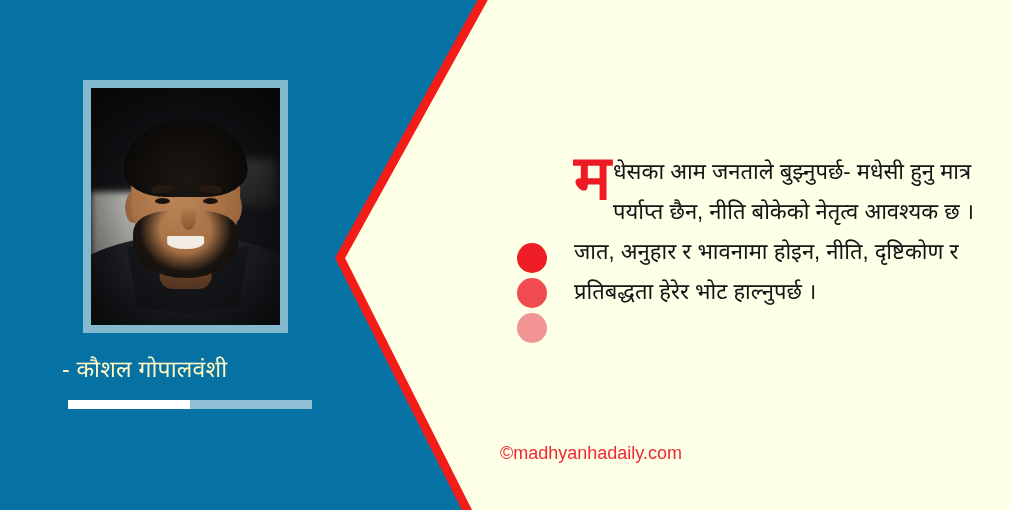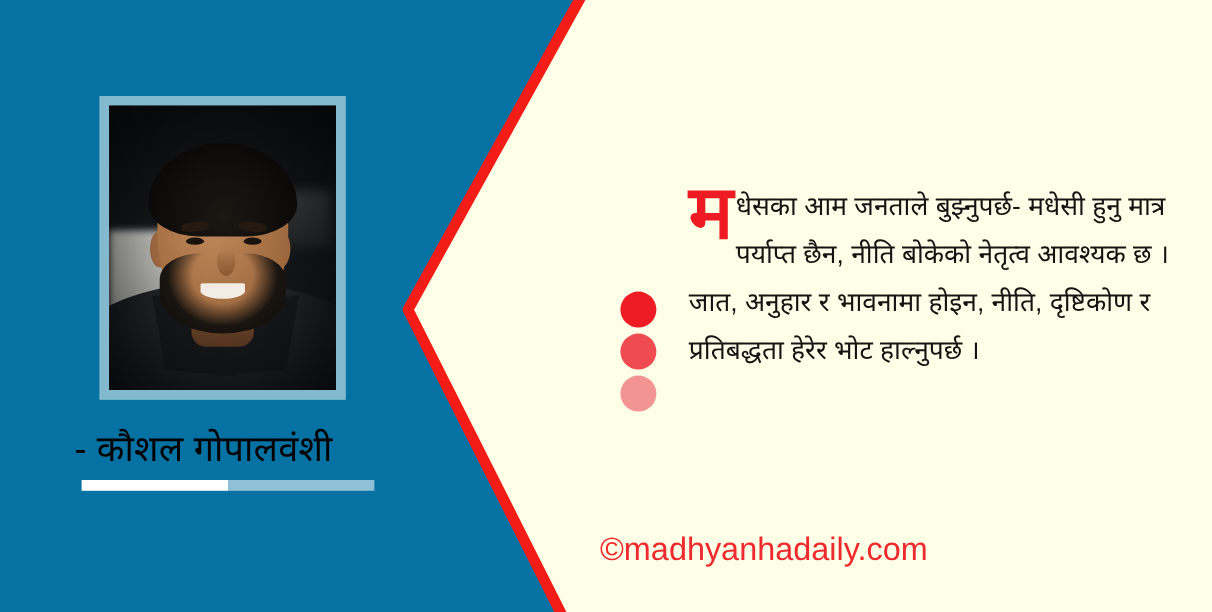--- a/index.html
+++ b/index.html
@@ -172,22 +172,22 @@
   .ph-vig {
     position: absolute; inset: 0;
     background: radial-gradient(ellipse at 50% 44%, rgba(0,0,0,0) 42%, rgba(0,0,0,.62) 100%);
   }
 
   .author-name {
     position: absolute;
     left: 62px;
     top: 352px;
     width: 280px;
-    color: #000000;
-    font-size: 30px;
+    color: #fef9c3;
+    font-size: 23px;
     font-weight: 400;
     letter-spacing: .2px;
     white-space: nowrap;
     font-family: "Liberation Sans", "DejaVu Sans", sans-serif;
   }
 
   .rule {
     position: absolute;
     left: 68px;
     top: 400px;
@@ -230,21 +230,21 @@
     height: 30px;
     border-radius: 50%;
     margin-bottom: 5px;
   }
 
   .site-credit {
     position: absolute;
     left: 500px;
     top: 443px;
     color: #ee2a30;
-    font-size: 27px;
+    font-size: 18px;
     font-family: "Liberation Sans", "DejaVu Sans", sans-serif;
     white-space: nowrap;
   }
 </style>
 </head>
 <body>
 
 <div id="quote-card">
 
   <div class="chevron-panel">

